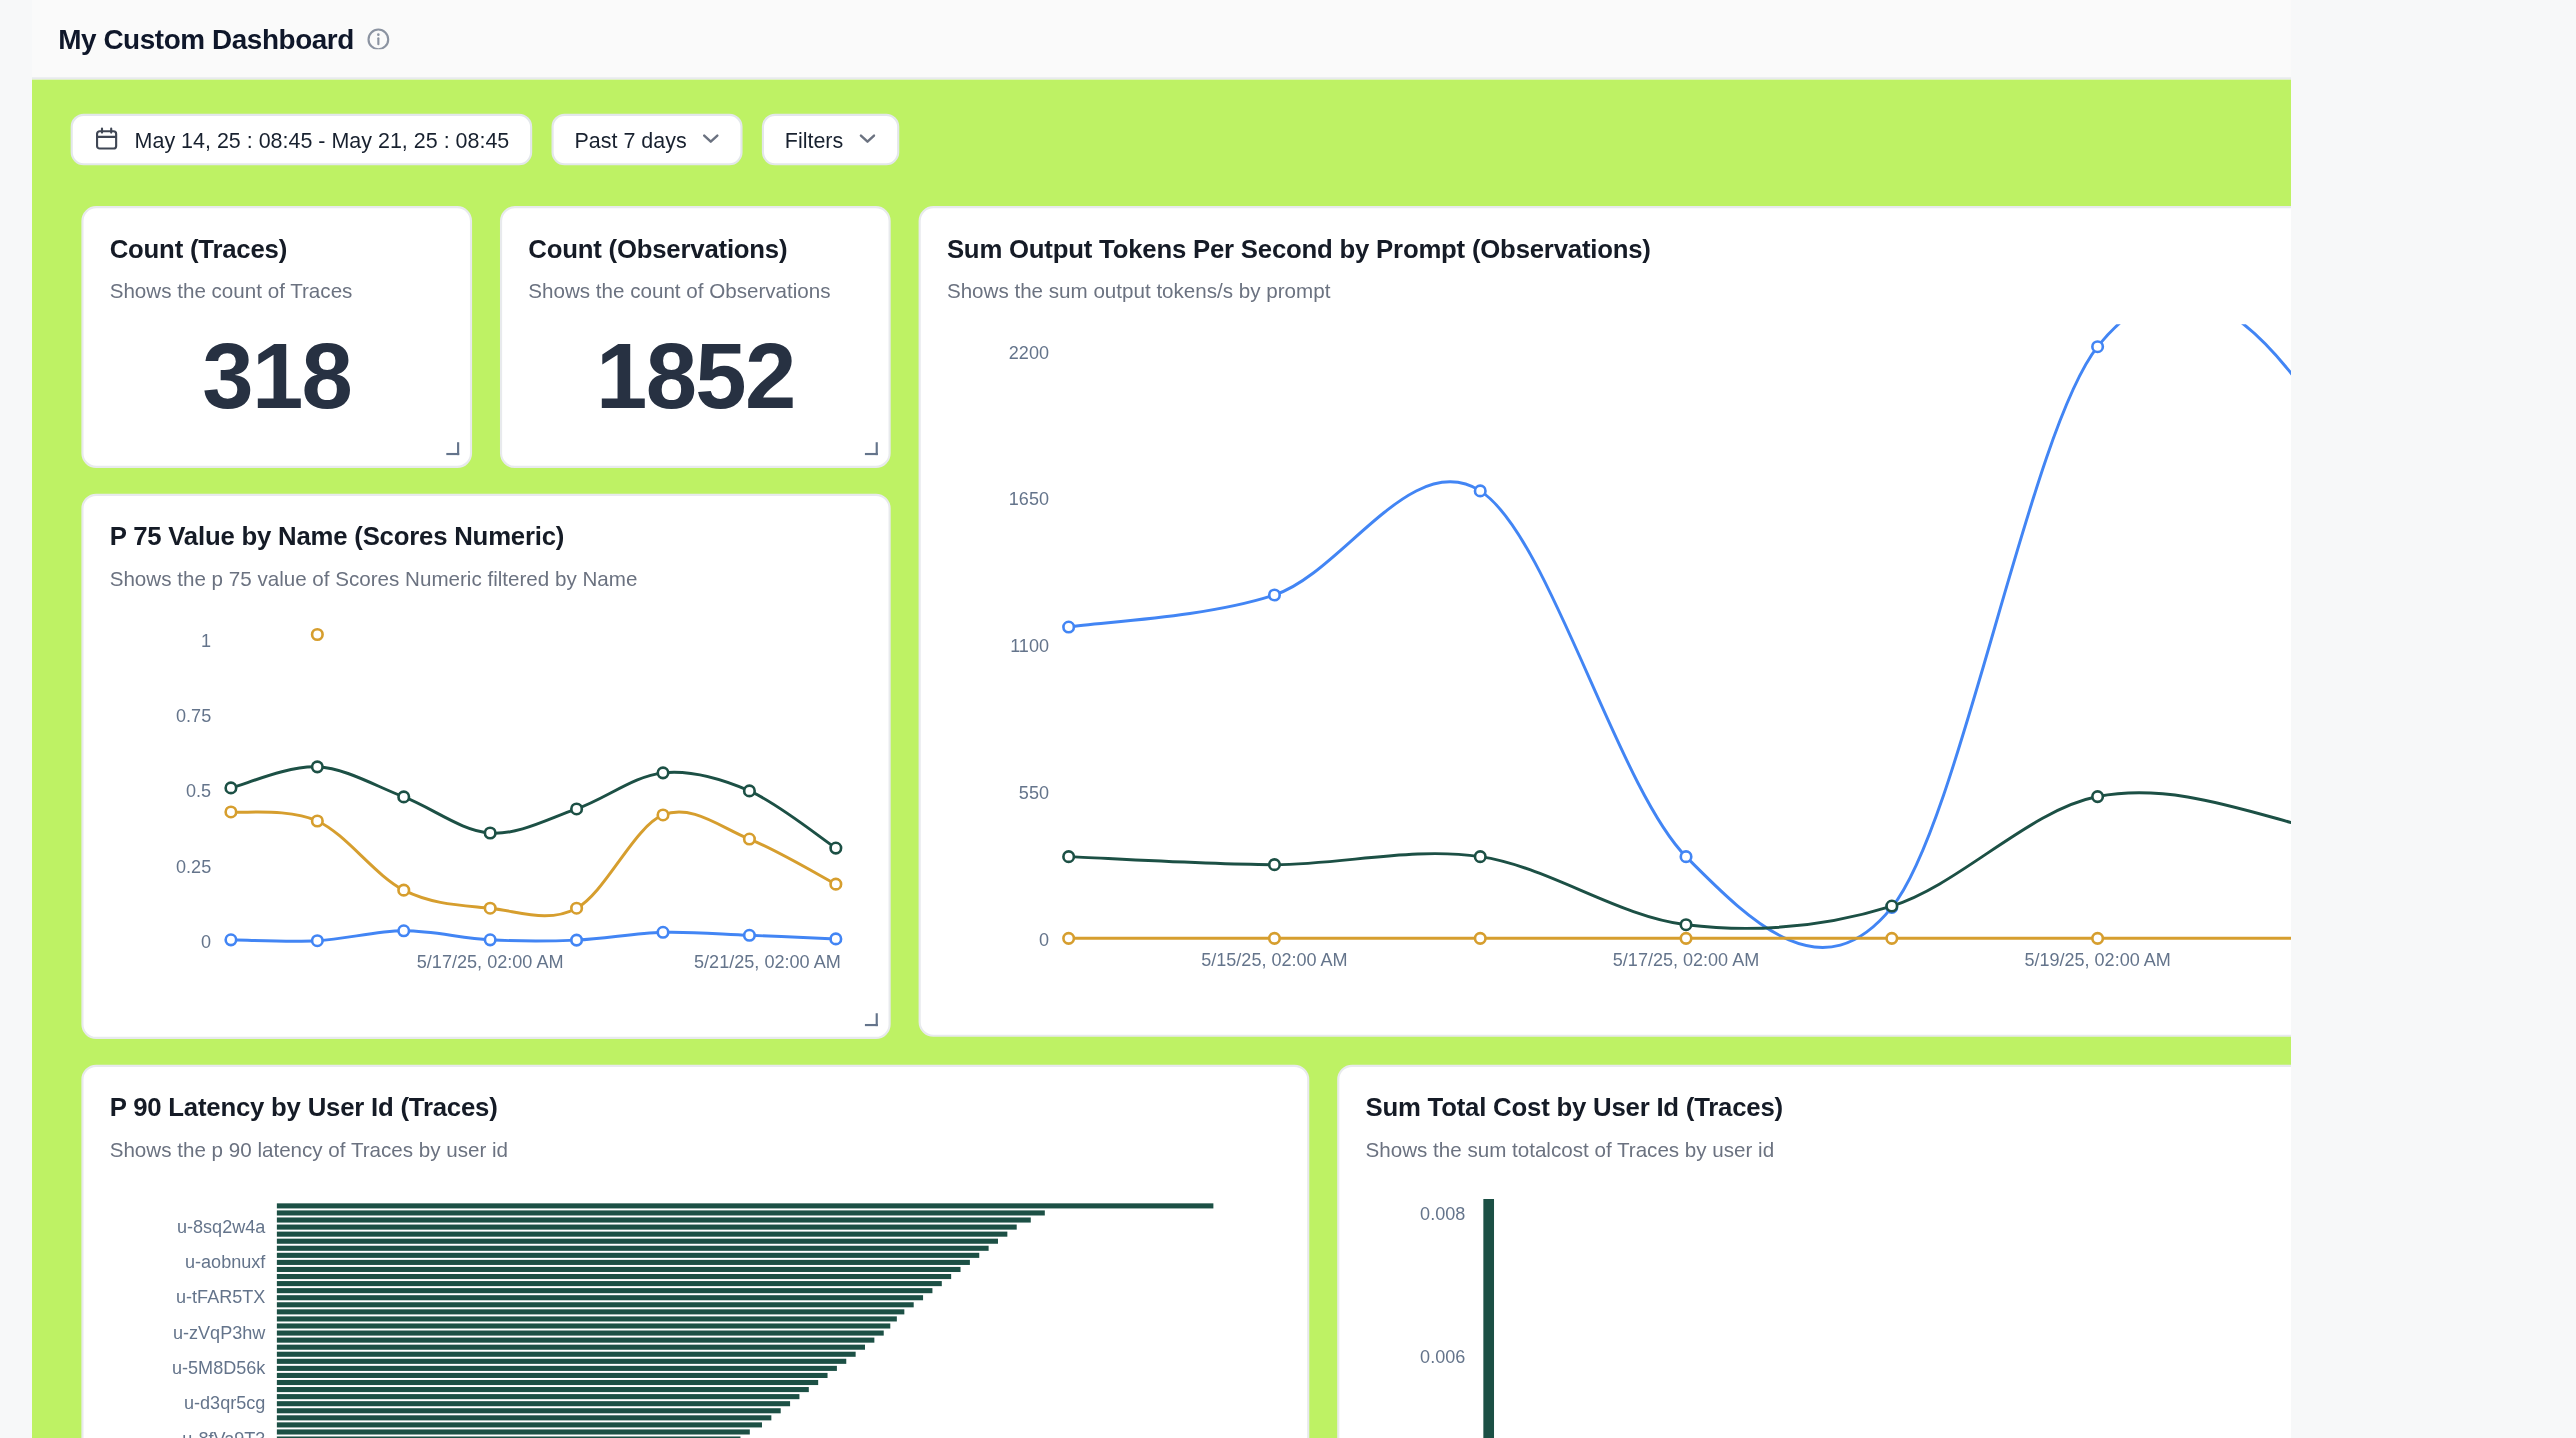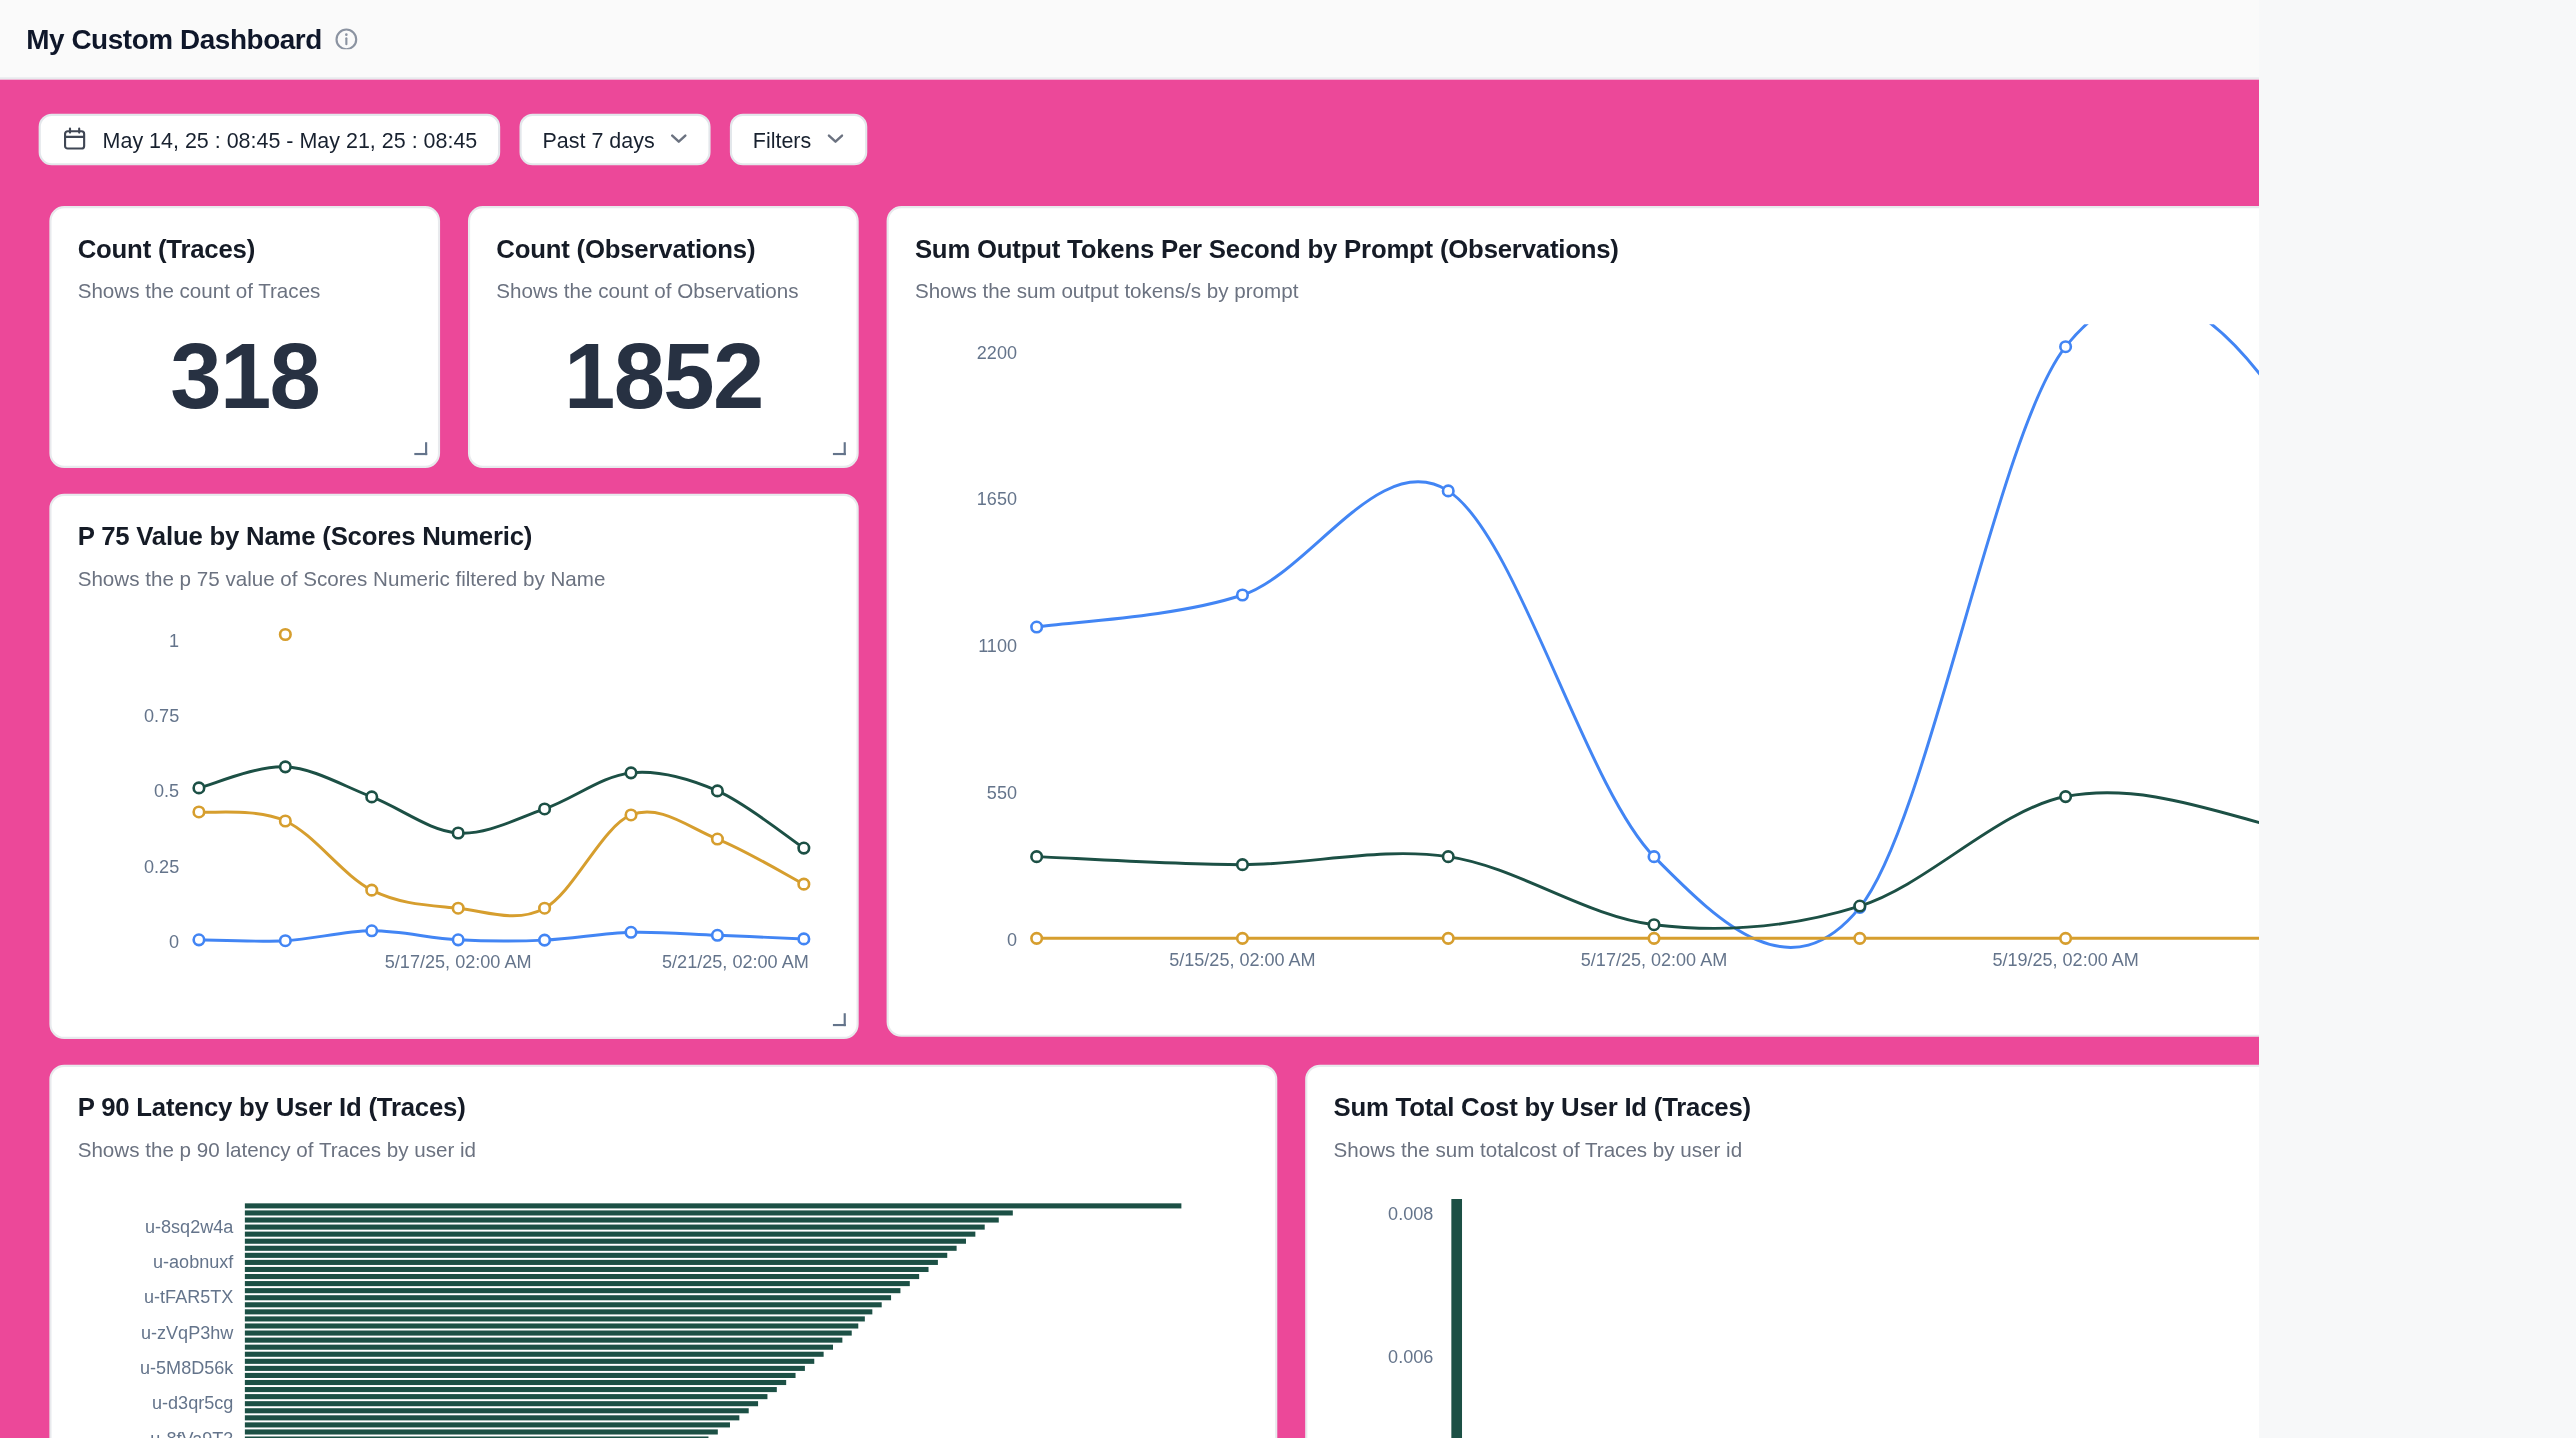--- a/index.html
+++ b/index.html
@@ -1,18 +1,18 @@
 <!DOCTYPE html>
 <html style="font-size:12.2px"><head>
 <meta charset="utf-8">
 <style>
   * { box-sizing: border-box; margin: 0; padding: 0; }
   html, body { background: #f7f8f9; }
   body { width: 2576px; height: 1439px; overflow: hidden; font-family: "Liberation Sans", sans-serif; }
-  .viewport { width: 2259px; height: 1439px; overflow: hidden; position: relative; background: #ec4899; }
+  .viewport { width: 2259px; height: 1439px; overflow: hidden; position: relative; background: #bef264; margin-left: 32px; }
   .scale { width: 1200px; height: 670px; transform: scale(2.1467); transform-origin: 0 0; position: relative; }
 
   .topbar { position: absolute; left: 0; top: 0; width: 1200px; height: 37px; background: #fafafa;
             border-bottom: 0.8px solid #e8eaed; display: flex; align-items: center; padding: 0 12.2px; }
   .page-title { font-size: 13px; font-weight: 700; color: #0f172a; letter-spacing: -0.2px; }
   .info-icon { margin-left: 6.1px; display: flex; align-items: center; }
   .add-widget { margin-left: auto; background: #101828; color: #fff; border: none; border-radius: 6.1px;
                 height: 24.5px; padding: 0 10.7px; font-size: 10px; font-weight: 600; display: flex;
                 align-items: center; gap: 5.4px; cursor: pointer; font-family: inherit; }
 

